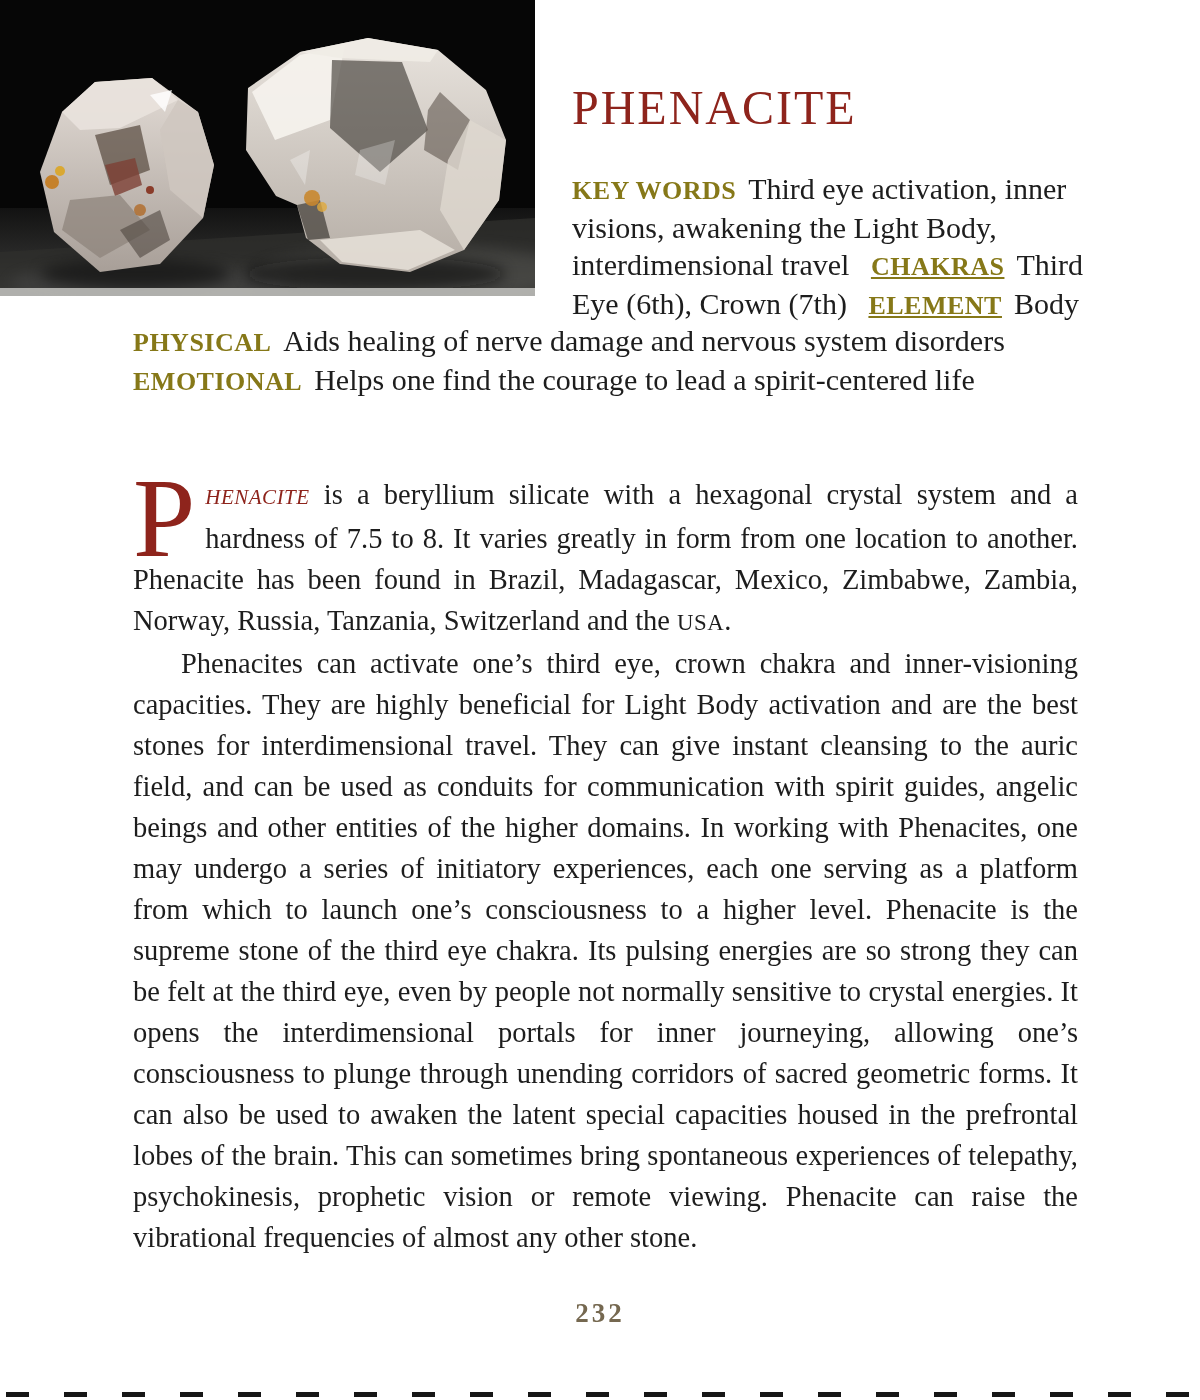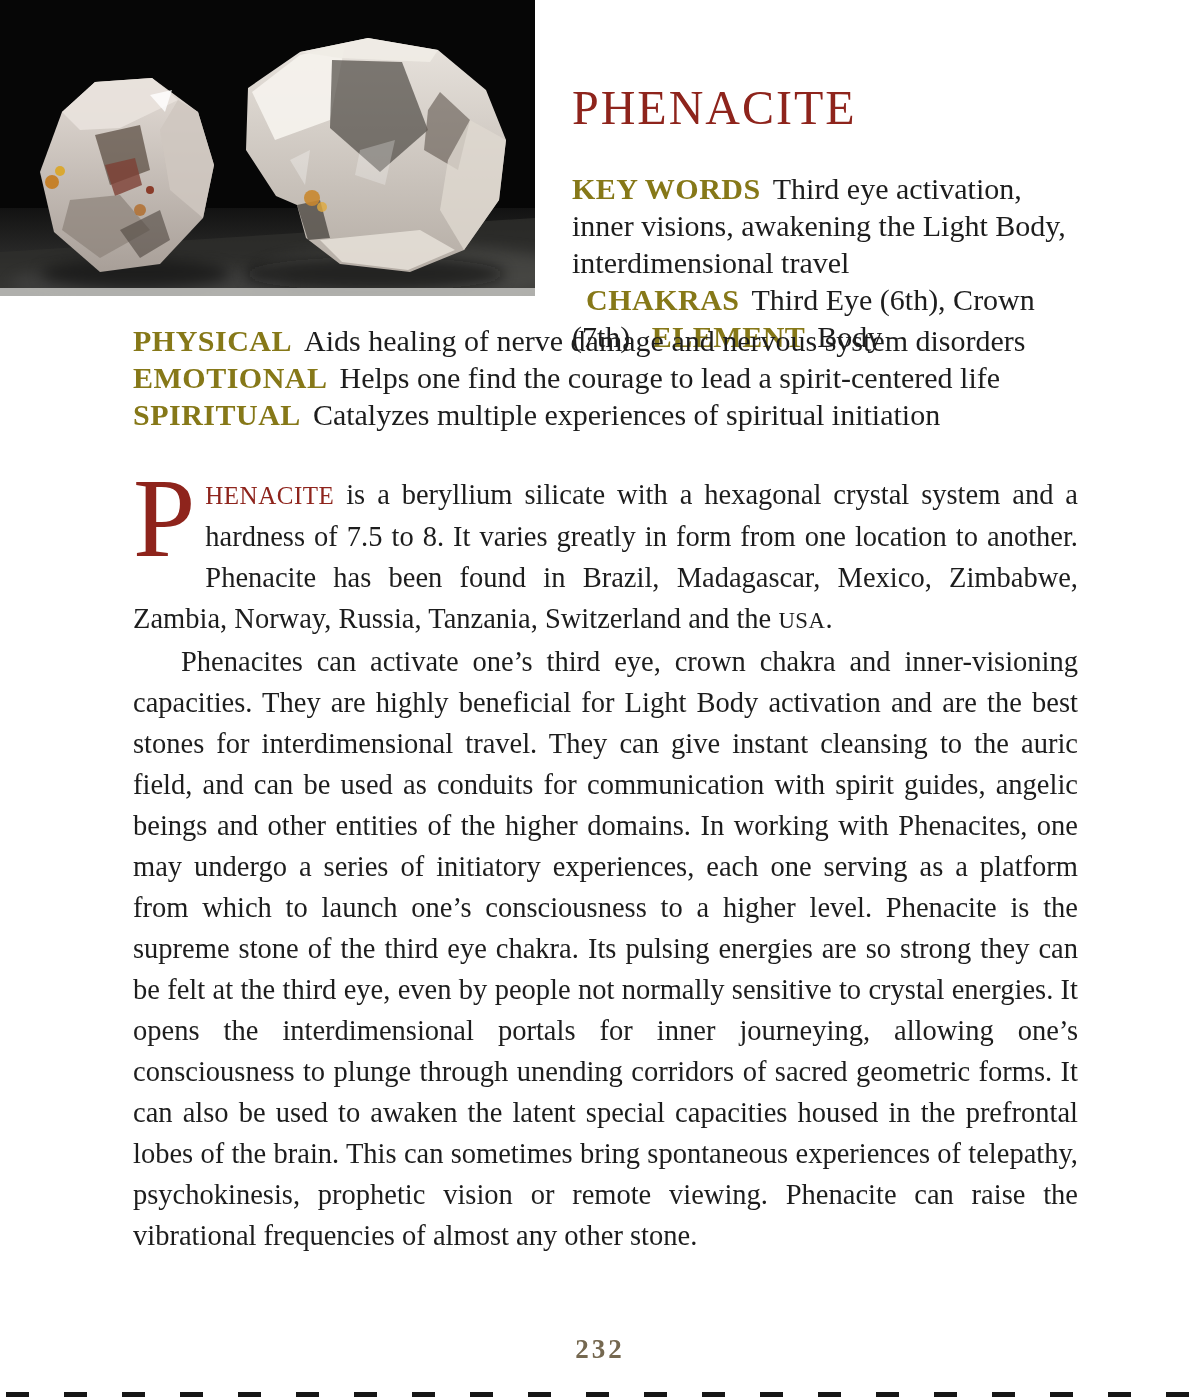--- a/index.html
+++ b/index.html
@@ -18,52 +18,51 @@
   .title{
     position:absolute;left:572px;top:84px;
     font-size:48px;letter-spacing:2px;font-weight:400;
     color:#8E241C;margin:0;line-height:1;
   }
   .keywords{
     position:absolute;left:572px;top:170px;width:512px;
     font-size:30px;line-height:37px;text-align:left;
   }
   .label{
-    color:#867818;font-weight:700;font-size:30px;letter-spacing:.5px;
+    color:#867818;font-weight:700;font-size:26px;letter-spacing:.5px;
     margin-right:12px;
     text-align:center;
   }
-  .label.inline{margin-left:14px;}
+  .label.inline{margin-left:14px;text-decoration:underline;}
   .attrs{
     position:absolute;left:133px;top:322px;width:950px;
     font-size:30px;line-height:37px;
   }
   .attr-row{white-space:nowrap;}
   .bodytext{
     position:absolute;left:133px;top:474px;width:945px;
     font-size:28.5px;line-height:41px;text-align:justify;
   }
   .bodytext p{margin:0;}
   .dropcap{
     float:left;
     font-size:112px;line-height:80px;
     color:#8E241C;
     margin:4px 10px 0 0;
   }
   .lead{
-    color:#8E241C;font-size:25px;letter-spacing:.5px;
+    color:#8E241C;font-size:21px;letter-spacing:.5px;font-style:italic;
   }
   .sc{font-size:0.8em;letter-spacing:.5px;font-family:Liberation Serif, serif;}
   .para2{text-indent:48px;}
   .pagenum{
     position:absolute;left:0;top:1298px;width:1200px;
     text-align:center;
     font-size:27px;font-weight:700;letter-spacing:3px;
     color:#756850;
-    margin-top:36px;
   }
   .right-ticks{
     position:absolute;top:28px;right:0;width:6px;height:1362px;
     background:repeating-linear-gradient(180deg,#161616 0 26px,transparent 26px 66px);
   }
   .bottom-dashes{
     position:absolute;left:6px;bottom:3px;width:1188px;height:5px;
     background:repeating-linear-gradient(90deg,#161616 0 23px,transparent 23px 58px);
   }
 </style>
@@ -141,23 +140,20 @@
     <span class="label inline">ELEMENT</span><span>Body</span>
   </div>
 
   <div class="attrs">
     <div class="attr-row">
       <span class="label">PHYSICAL</span><span>Aids healing of nerve damage and nervous system disorders</span>
     </div>
     <div class="attr-row">
       <span class="label">EMOTIONAL</span><span>Helps one find the courage to lead a spirit-centered life</span>
     </div>
-    <div class="attr-row">
-      <span class="label">SPIRITUAL</span><span>Catalyzes multiple experiences of spiritual initiation</span>
-    </div>
   </div>
 
   <div class="bodytext">
     <p><span class="dropcap">P</span><span class="lead">HENACITE</span><span> is a beryllium silicate with a hexagonal crystal system and a hardness of 7.5 to 8. It varies greatly in form from one location to another. Phenacite has been found in Brazil, Madagascar, Mexico, Zimbabwe, Zambia, Norway, Russia, Tanzania, Switzerland and the </span><span class="sc">USA</span><span>.</span></p>
     <p class="para2">Phenacites can activate one’s third eye, crown chakra and inner-visioning capacities. They are highly beneficial for Light Body activation and are the best stones for interdimensional travel. They can give instant cleansing to the auric field, and can be used as conduits for communication with spirit guides, angelic beings and other entities of the higher domains. In working with Phenacites, one may undergo a series of initiatory experiences, each one serving as a platform from which to launch one’s consciousness to a higher level. Phenacite is the supreme stone of the third eye chakra. Its pulsing energies are so strong they can be felt at the third eye, even by people not normally sensitive to crystal energies. It opens the interdimensional portals for inner journeying, allowing one’s consciousness to plunge through unending corridors of sacred geometric forms. It can also be used to awaken the latent special capacities housed in the prefrontal lobes of the brain. This can sometimes bring spontaneous experiences of telepathy, psychokinesis, prophetic vision or remote viewing. Phenacite can raise the vibrational frequencies of almost any other stone.</p>
   </div>
 
   <div class="pagenum">232</div>
 
   <div class="right-ticks"></div>

